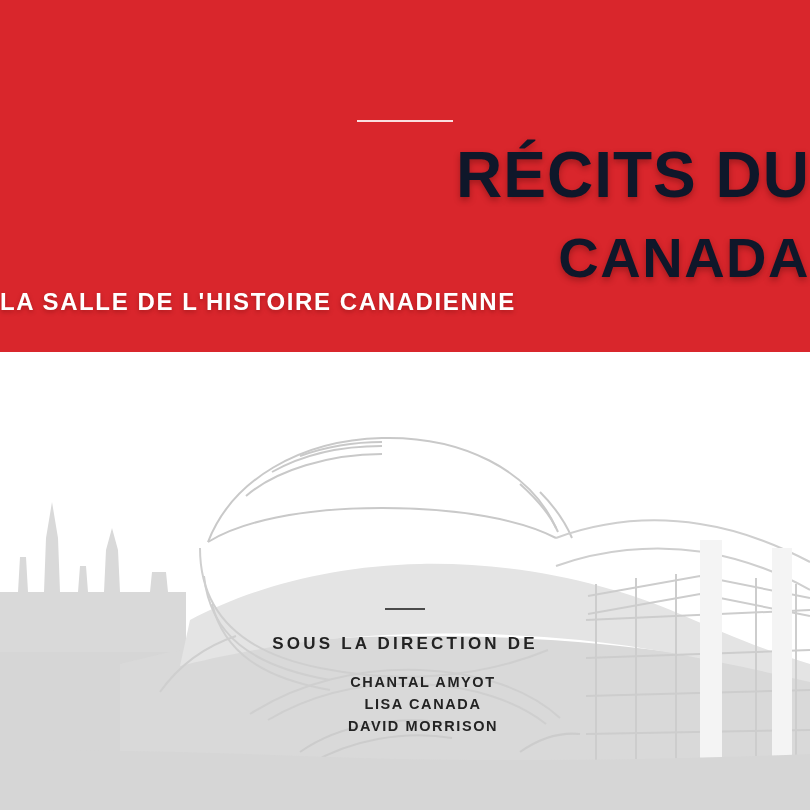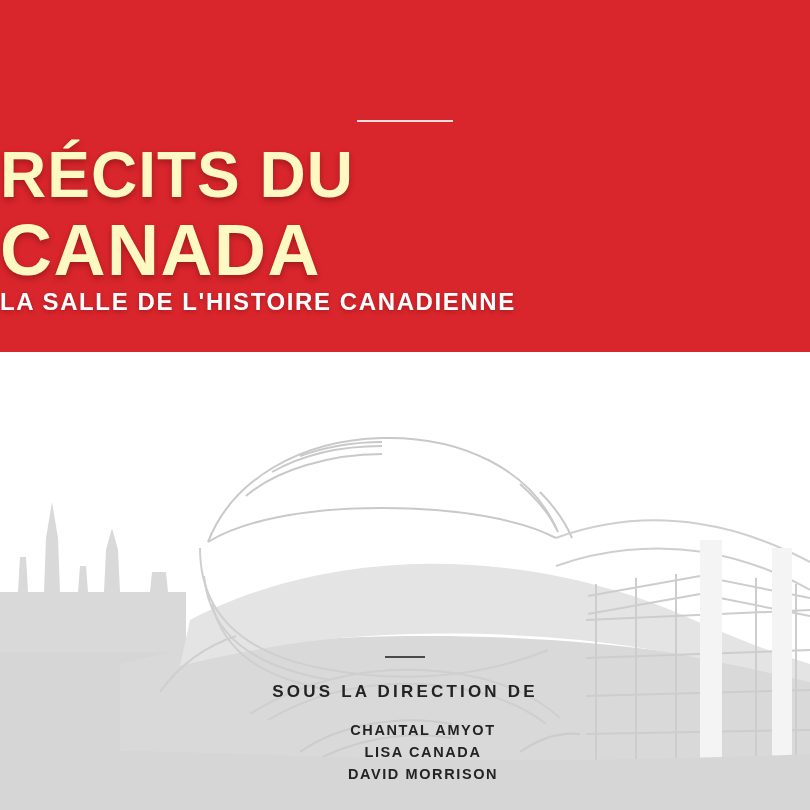--- a/index.html
+++ b/index.html
@@ -35,33 +35,33 @@
     transform: translateX(-50%);
     width: 96px;
     height: 2px;
     background: rgba(255,255,255,0.85);
   }
   .title-main {
     position: absolute;
     left: 0;
     top: 142px;
     width: 810px;
-    text-align: left;
-    color: #fef9c3;
+    text-align: right;
+    color: #0f172a;
     font-weight: bold;
     font-size: 64px;
     letter-spacing: 1px;
     line-height: 1.05;
     text-shadow: 0 3px 6px rgba(90,10,10,0.45);
   }
   .title-main .line2 {
     display: block;
-    font-size: 72px;
+    font-size: 56px;
     letter-spacing: 1.5px;
-    margin-top: 4px;
+    margin-top: 20px;
   }
   .subtitle {
     position: absolute;
     left: 0;
     top: 288px;
     width: 810px;
     text-align: left;
     color: #ffffff;
     font-size: 24px;
     font-weight: bold;
@@ -82,21 +82,21 @@
   .illustration svg {
     display: block;
     width: 810px;
     height: 458px;
   }
 
   
   .credits {
     position: absolute;
     left: 0;
-    top: 656px;
+    top: 608px;
     width: 810px;
     text-align: center;
     z-index: 6;
   }
   .credits-rule {
     width: 40px;
     height: 2px;
     background: #4a4a4a;
     margin: 0 auto 24px auto;
   }

